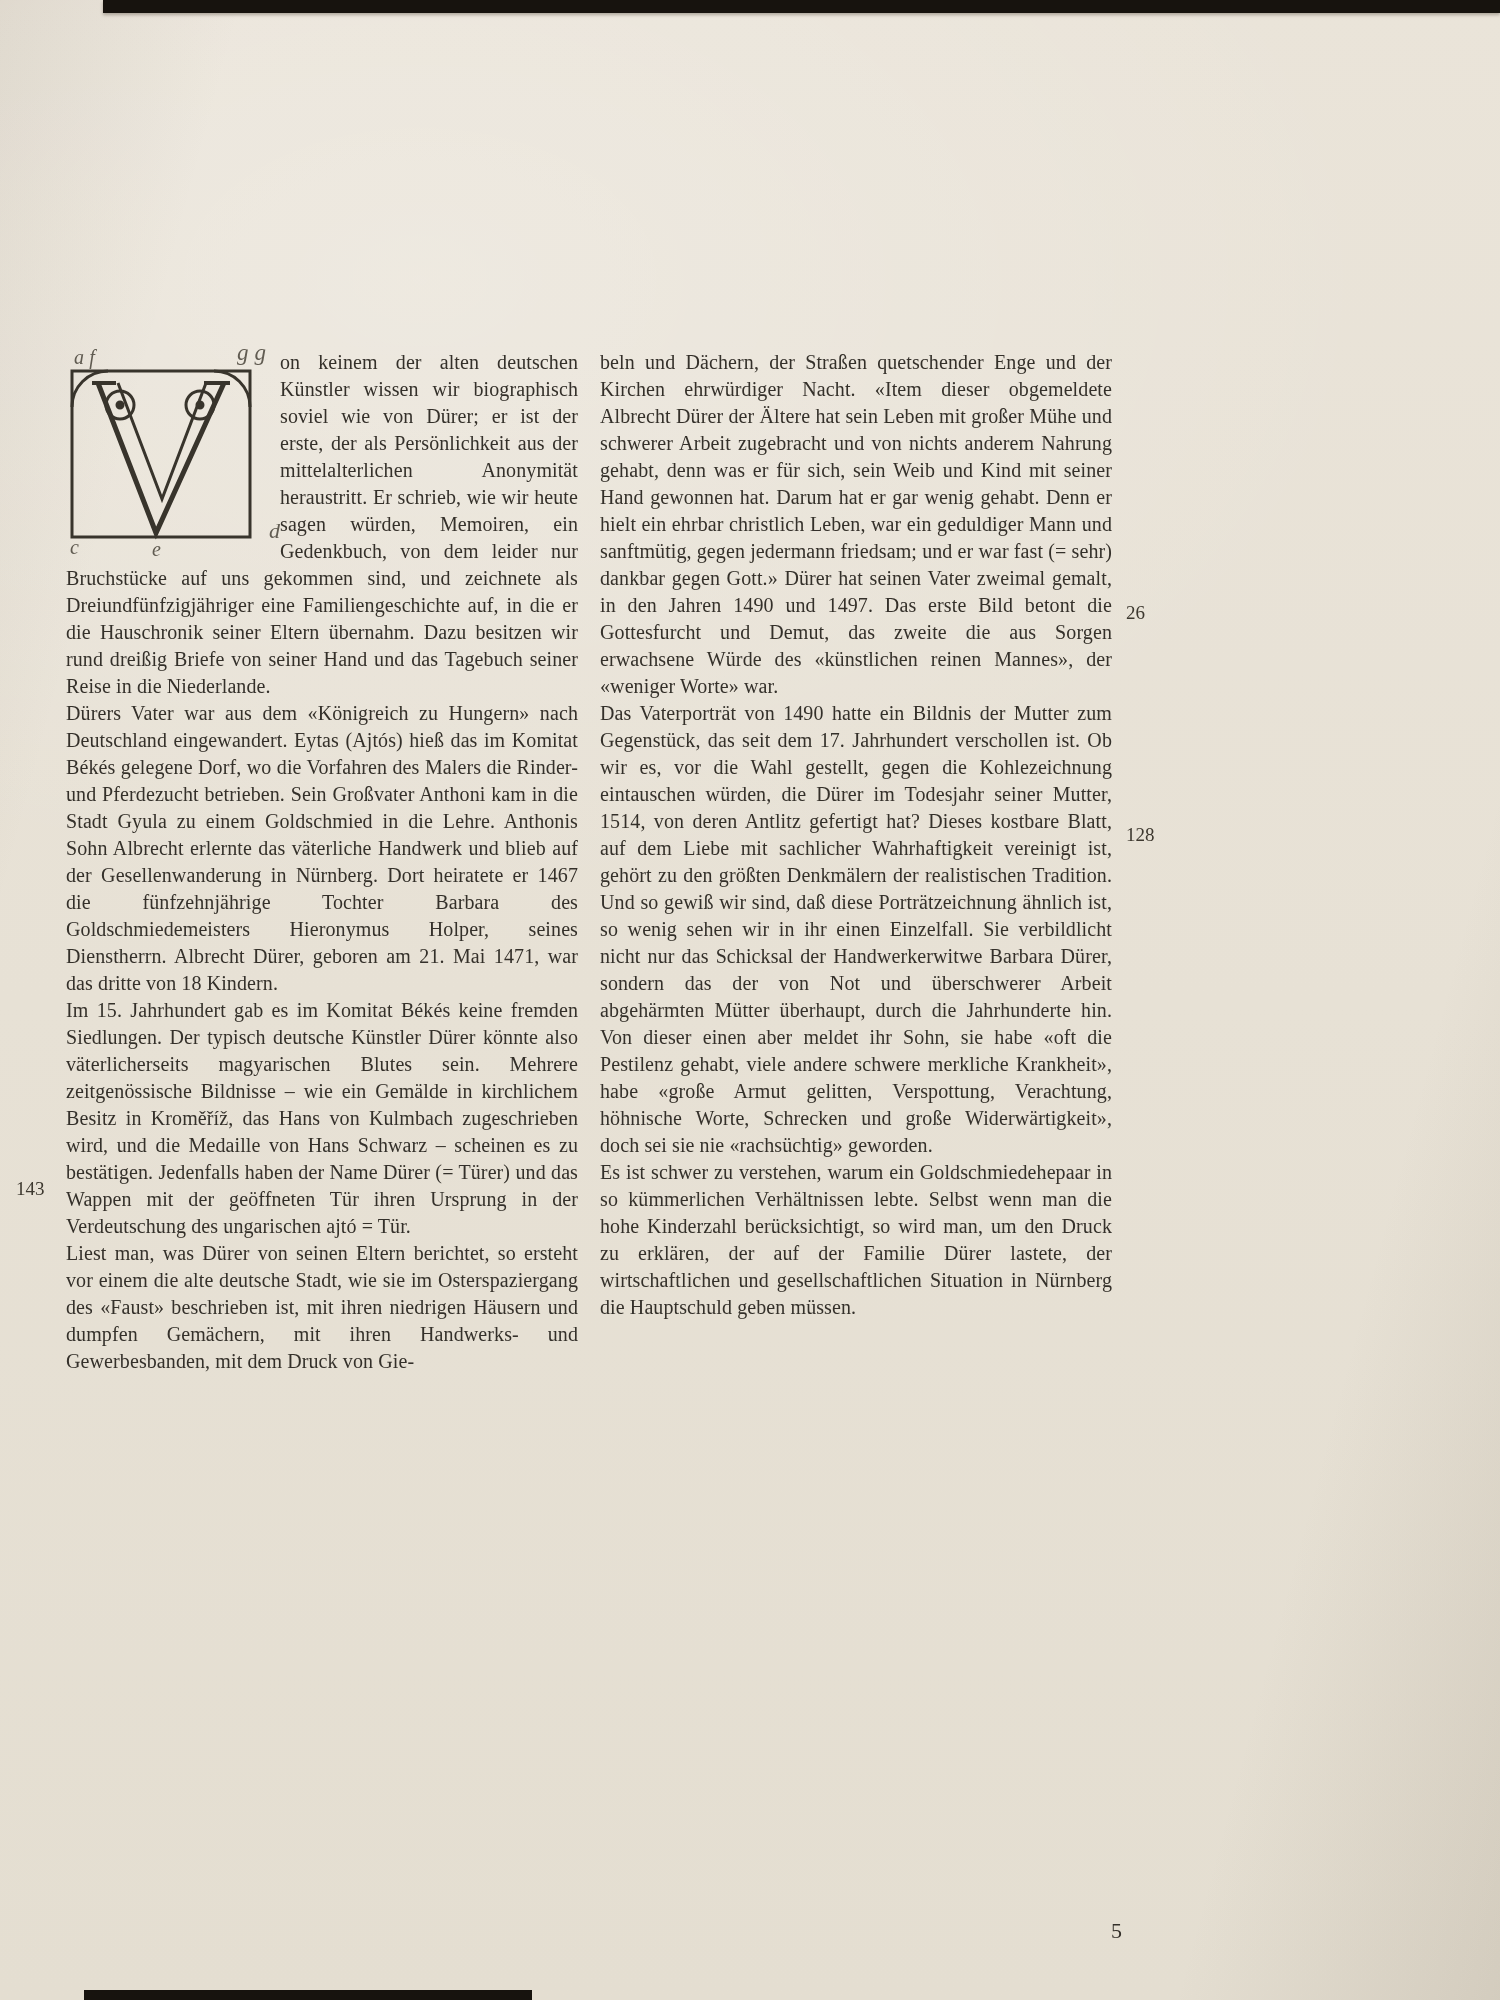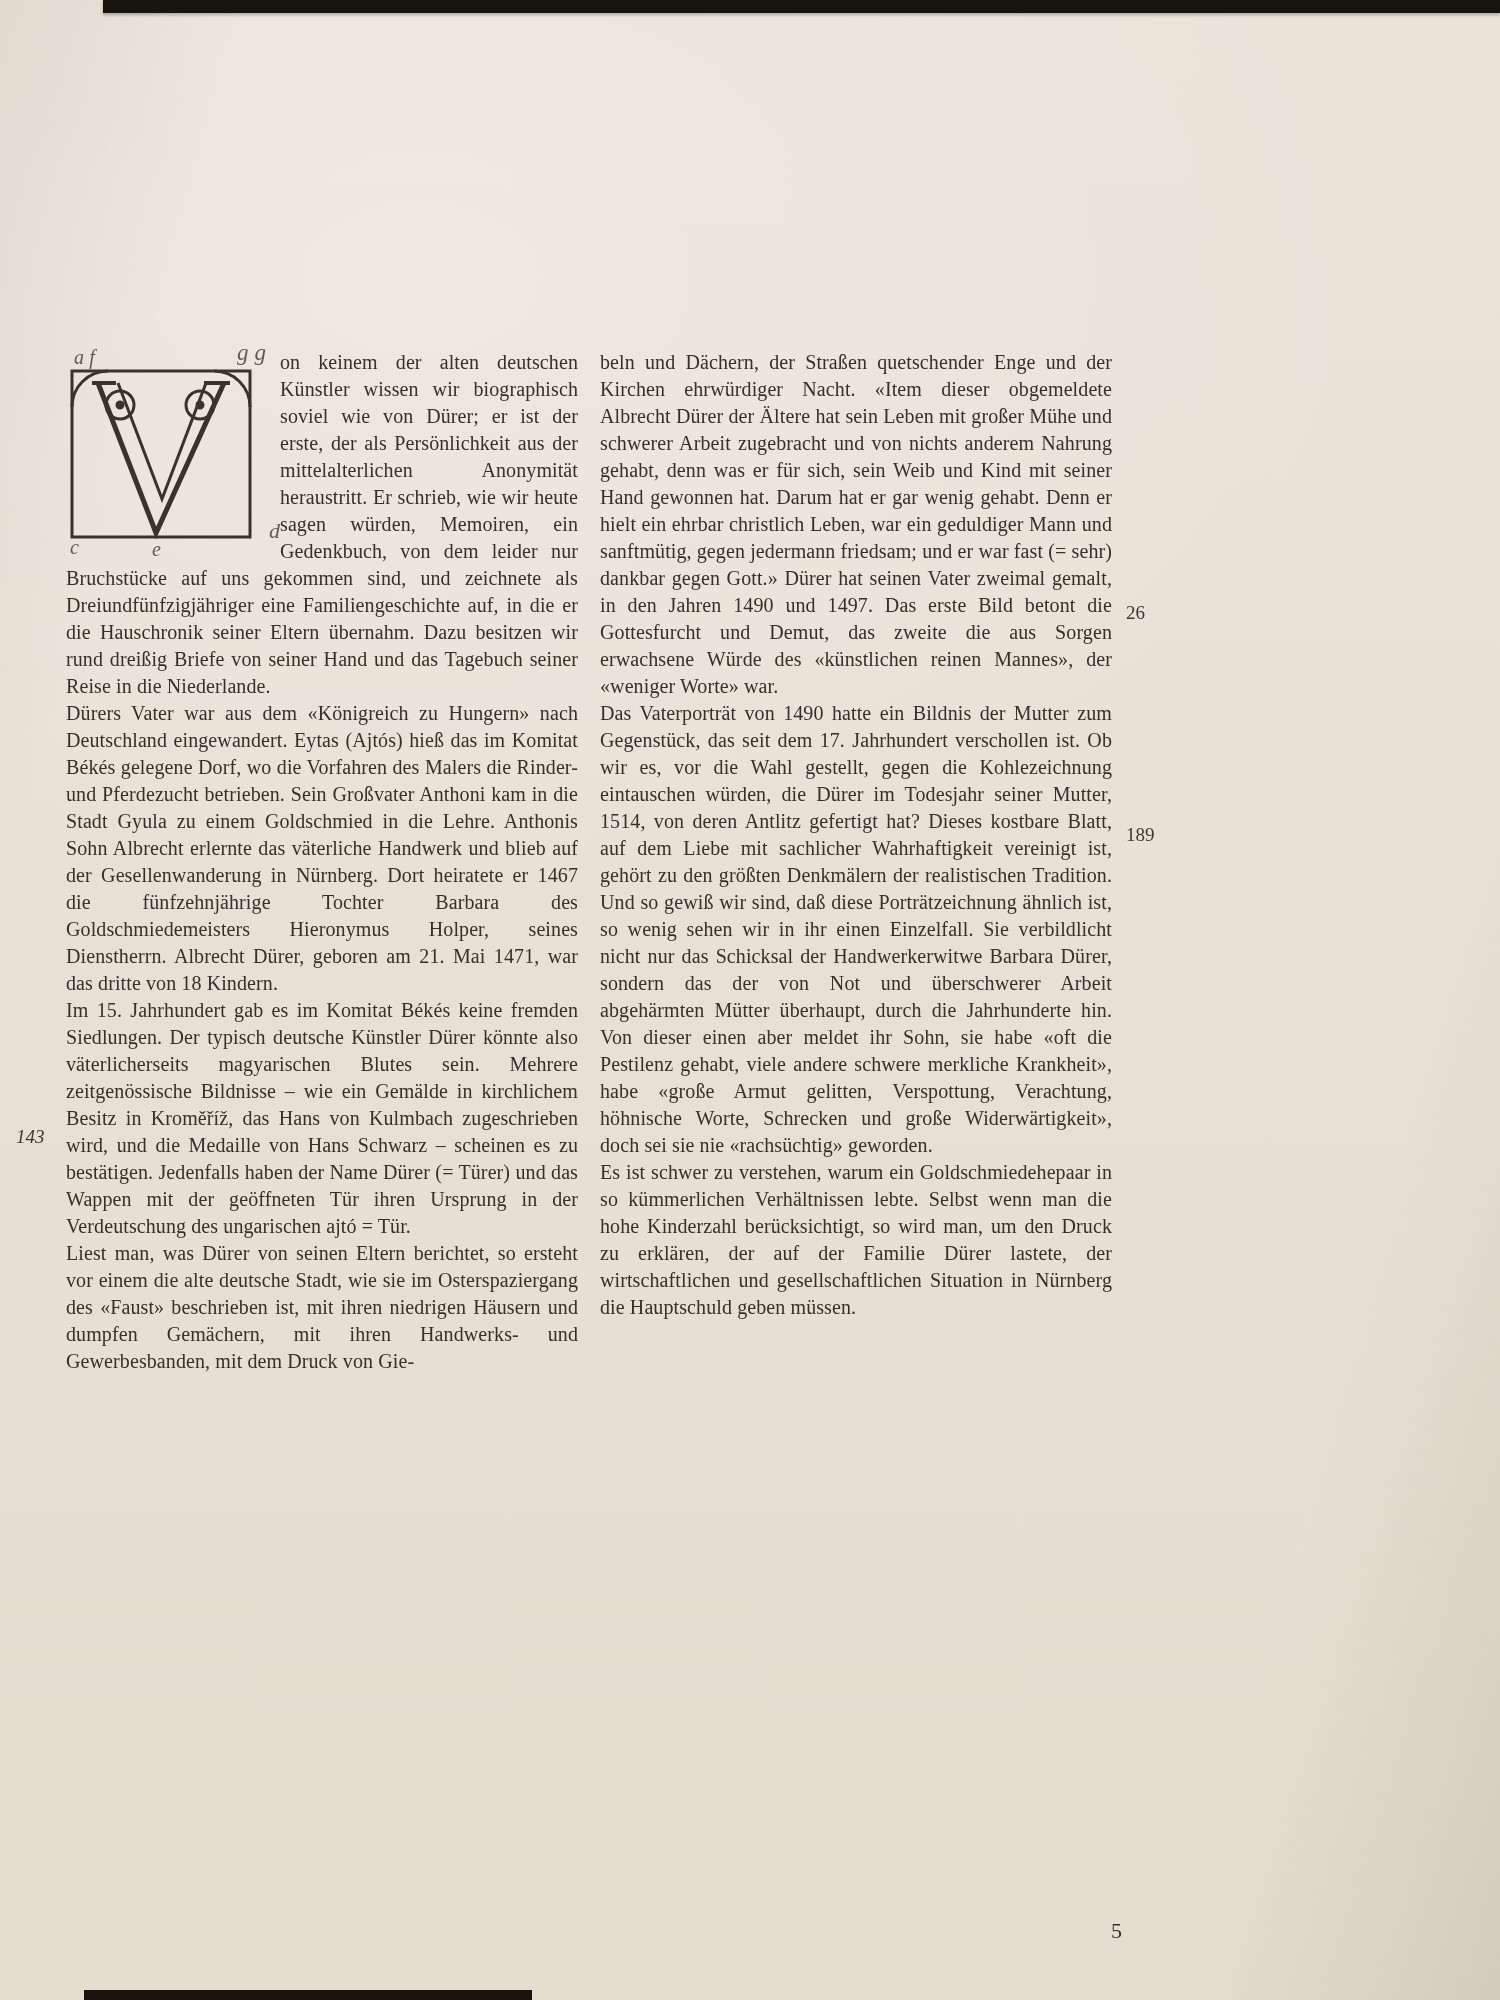--- a/index.html
+++ b/index.html
@@ -57,21 +57,21 @@
   .orn.o-r  { top: 168px; right: -12px; font-size: 22px; }
   .orn.o-bl { top: 184px; left: 4px; }
   .orn.o-bc { top: 186px; left: 86px; }
 
   .margin-note {
     position: absolute;
     font-size: 19px;
     color: #3d382f;
     text-align: center;
   }
-  .margin-note.n143 { left: 16px;  top: 1126px; font-style: italic; }
+  .margin-note.n143 { left: 16px;  top: 1178px; }
   .margin-note.n26  { left: 1126px; top: 602px; }
   .margin-note.n104 { left: 1126px; top: 824px; }
 
   .page-number {
     position: absolute;
     top: 1918px;
     left: 1030px;
     width: 92px;
     text-align: right;
     font-size: 22px;
@@ -118,17 +118,17 @@
   </div>
 
   <div class="col right">
     <p>beln und Dächern, der Straßen quetschender Enge und der Kirchen ehrwürdiger Nacht. «Item dieser obgemeldete Albrecht Dürer der Ältere hat sein Leben mit großer Mühe und schwerer Arbeit zugebracht und von nichts anderem Nahrung gehabt, denn was er für sich, sein Weib und Kind mit seiner Hand gewonnen hat. Darum hat er gar wenig gehabt. Denn er hielt ein ehrbar christlich Leben, war ein geduldiger Mann und sanftmütig, gegen jedermann friedsam; und er war fast (= sehr) dankbar gegen Gott.» Dürer hat seinen Vater zweimal gemalt, in den Jahren 1490 und 1497. Das erste Bild betont die Gottesfurcht und Demut, das zweite die aus Sorgen erwachsene Würde des «künstlichen reinen Mannes», der «weniger Worte» war.</p>
     <p>Das Vaterporträt von 1490 hatte ein Bildnis der Mutter zum Gegenstück, das seit dem 17. Jahrhundert verschollen ist. Ob wir es, vor die Wahl gestellt, gegen die Kohlezeichnung eintauschen würden, die Dürer im Todesjahr seiner Mutter, 1514, von deren Antlitz gefertigt hat? Dieses kostbare Blatt, auf dem Liebe mit sachlicher Wahrhaftigkeit vereinigt ist, gehört zu den größten Denkmälern der realistischen Tradition. Und so gewiß wir sind, daß diese Porträtzeichnung ähnlich ist, so wenig sehen wir in ihr einen Einzelfall. Sie verbildlicht nicht nur das Schicksal der Handwerkerwitwe Barbara Dürer, sondern das der von Not und überschwerer Arbeit abgehärmten Mütter überhaupt, durch die Jahrhunderte hin. Von dieser einen aber meldet ihr Sohn, sie habe «oft die Pestilenz gehabt, viele andere schwere merkliche Krankheit», habe «große Armut gelitten, Verspottung, Verachtung, höhnische Worte, Schrecken und große Widerwärtigkeit», doch sei sie nie «rachsüchtig» geworden.</p>
     <p>Es ist schwer zu verstehen, warum ein Goldschmiedehepaar in so kümmerlichen Verhältnissen lebte. Selbst wenn man die hohe Kinderzahl berücksichtigt, so wird man, um den Druck zu erklären, der auf der Familie Dürer lastete, der wirtschaftlichen und gesellschaftlichen Situation in Nürnberg die Hauptschuld geben müssen.</p>
   </div>
 
   <div class="margin-note n143">143</div>
   <div class="margin-note n26">26</div>
-  <div class="margin-note n104">189</div>
+  <div class="margin-note n104">128</div>
 
   <div class="page-number">5</div>
 
 </div>
 
 </body></html>

